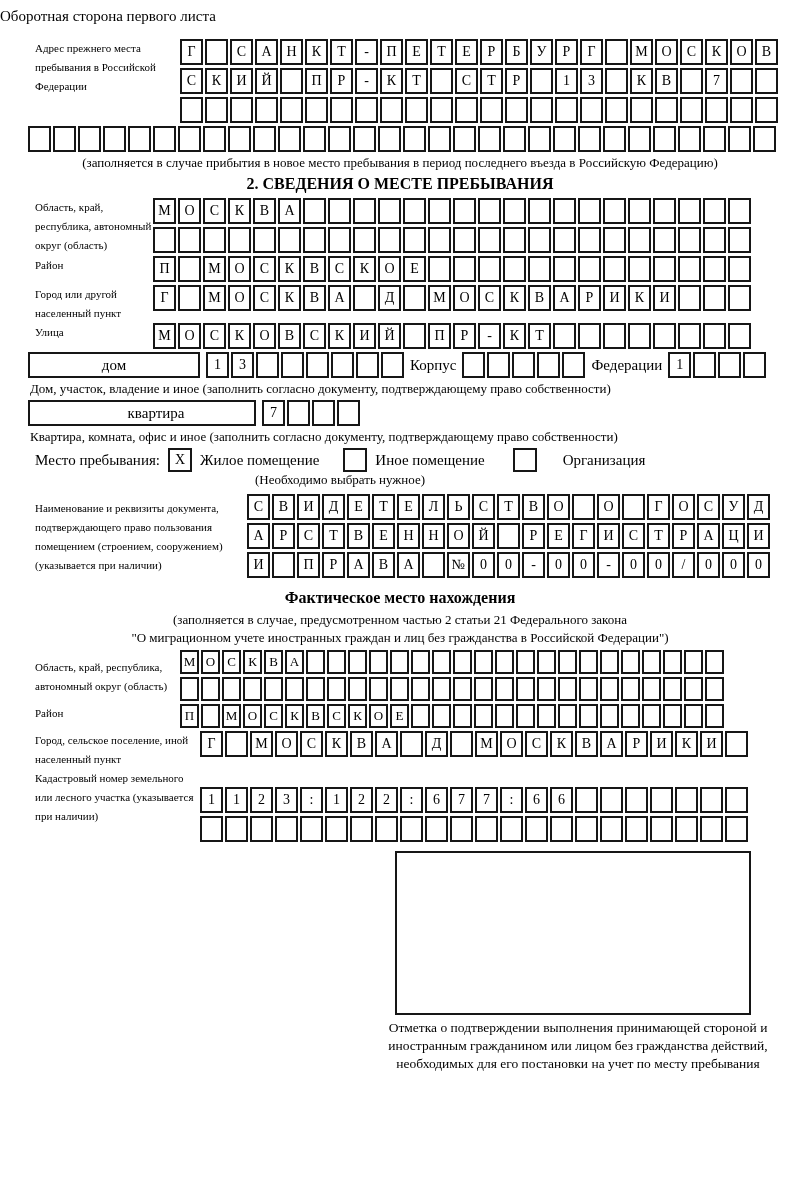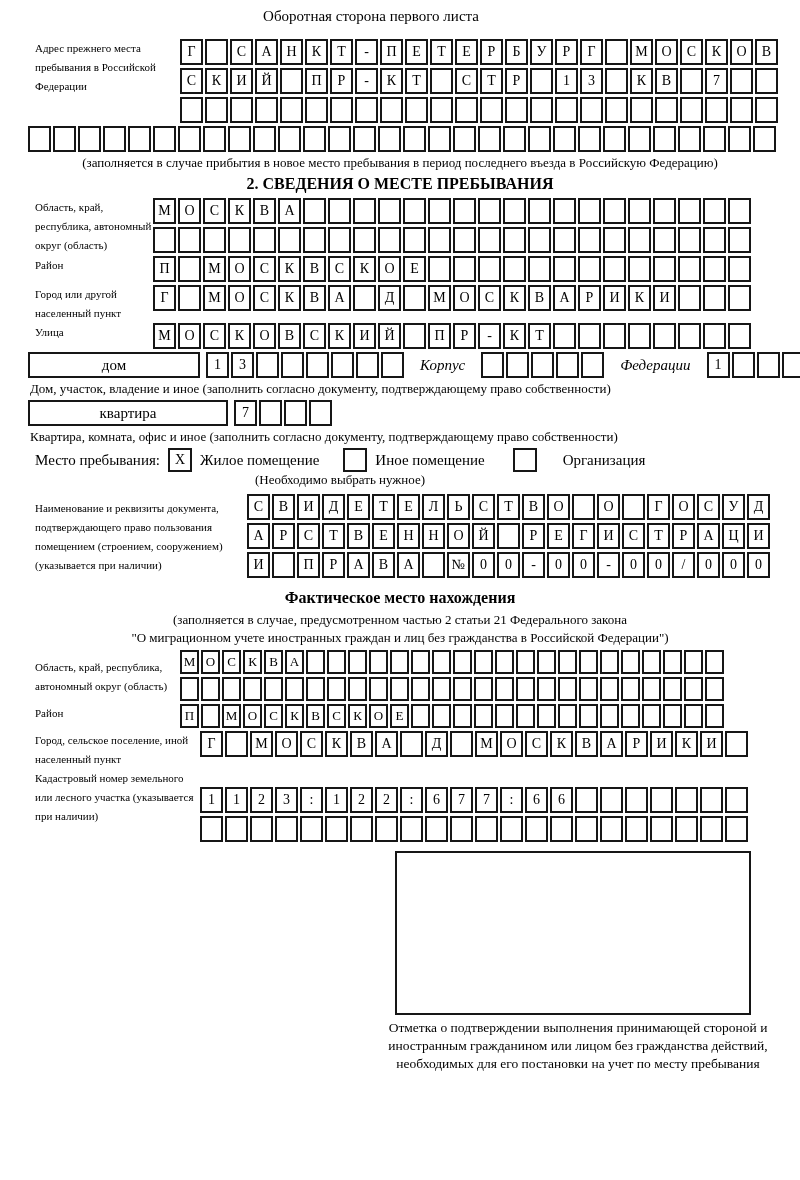--- a/index.html
+++ b/index.html
@@ -1,21 +1,21 @@
 <!DOCTYPE html>
 <html><head>
 <meta charset="utf-8">
 <style>
   html,body{margin:0;padding:0;}
   body{
     width:800px;height:1180px;background:#ffffff;color:#000;
     font-family:"Liberation Serif","DejaVu Serif",serif;
     font-size:15px;position:relative;overflow:hidden;
   }
-  .hdr-note{text-align:center;padding:8px 58px 0 0;font-size:15px;}
+  .hdr-note{text-align:left;padding:8px 58px 0 0;font-size:15px;}
   .frow{display:flex;margin-left:35px;align-items:flex-start;}
   .flabel{flex:none;line-height:19px;font-size:11px;}
   .w145{width:145px;}
   .w118{width:118px;}
   .w170{width:168px;}
   .cellcol{display:flex;flex-direction:column;}
   .cellrow{display:flex;gap:2px;margin-bottom:3px;}
   .cell{
     width:19px;height:22px;border:2px solid #161616;flex:none;
     display:flex;align-items:center;justify-content:center;
@@ -23,21 +23,21 @@
   }
   .sm .cell{width:15px;height:20px;font-size:13px;}
   .fullrow{margin-left:28px;}
   .capt{font-size:13px;text-align:center;margin:1px 0 2px 0;}
   .capt-left{font-size:13px;margin:0 0 3px 30px;}
   .sec-title{font-weight:bold;text-align:center;font-size:16px;margin:4px 0 5px 0;}
   .boxlabel{
     border:2px solid #161616;height:22px;display:flex;align-items:center;
     justify-content:center;flex:none;margin-right:6px;font-size:15px;
   }
-  .inline-lb{line-height:26px;padding:0 16px;flex:none;font-style:italic;}
+  .inline-lb{line-height:26px;padding:0 6px;flex:none;}
   .checkbox{
     width:20px;height:20px;border:2px solid #161616;flex:none;
     display:flex;align-items:center;justify-content:center;font-size:14px;margin:0 8px;
   }
   .stayrow{display:flex;margin-left:35px;align-items:center;}
   .hint{font-size:13px;margin-left:255px;}
   .markbox{
     width:352px;height:160px;border:2px solid #161616;margin:6px 0 4px 395px;background:#fff;
   }
   .markcapt{width:400px;margin-left:378px;text-align:center;font-size:13.5px;line-height:18px;}
@@ -339,21 +339,21 @@
   <div class="cellrow">
       <span class="cell">1</span>
       <span class="cell"></span>
       <span class="cell"></span>
       <span class="cell"></span>
     </div>
 </div>
 <div class="capt-left">Дом, участок, владение и иное (заполнить согласно документу, подтверждающему право собственности)</div>
 
 <div class="frow" style="margin-left:28px;">
-  <div class="boxlabel" style="width:196px;">квартира</div>
+  <div class="boxlabel" style="width:196px;padding-left:28px;">квартира</div>
   <div class="cellrow">
       <span class="cell">7</span>
       <span class="cell"></span>
       <span class="cell"></span>
       <span class="cell"></span>
     </div>
 </div>
 <div class="capt-left">Квартира, комната, офис и иное (заполнить согласно документу, подтверждающему право собственности)</div>
 
 <div class="stayrow">

